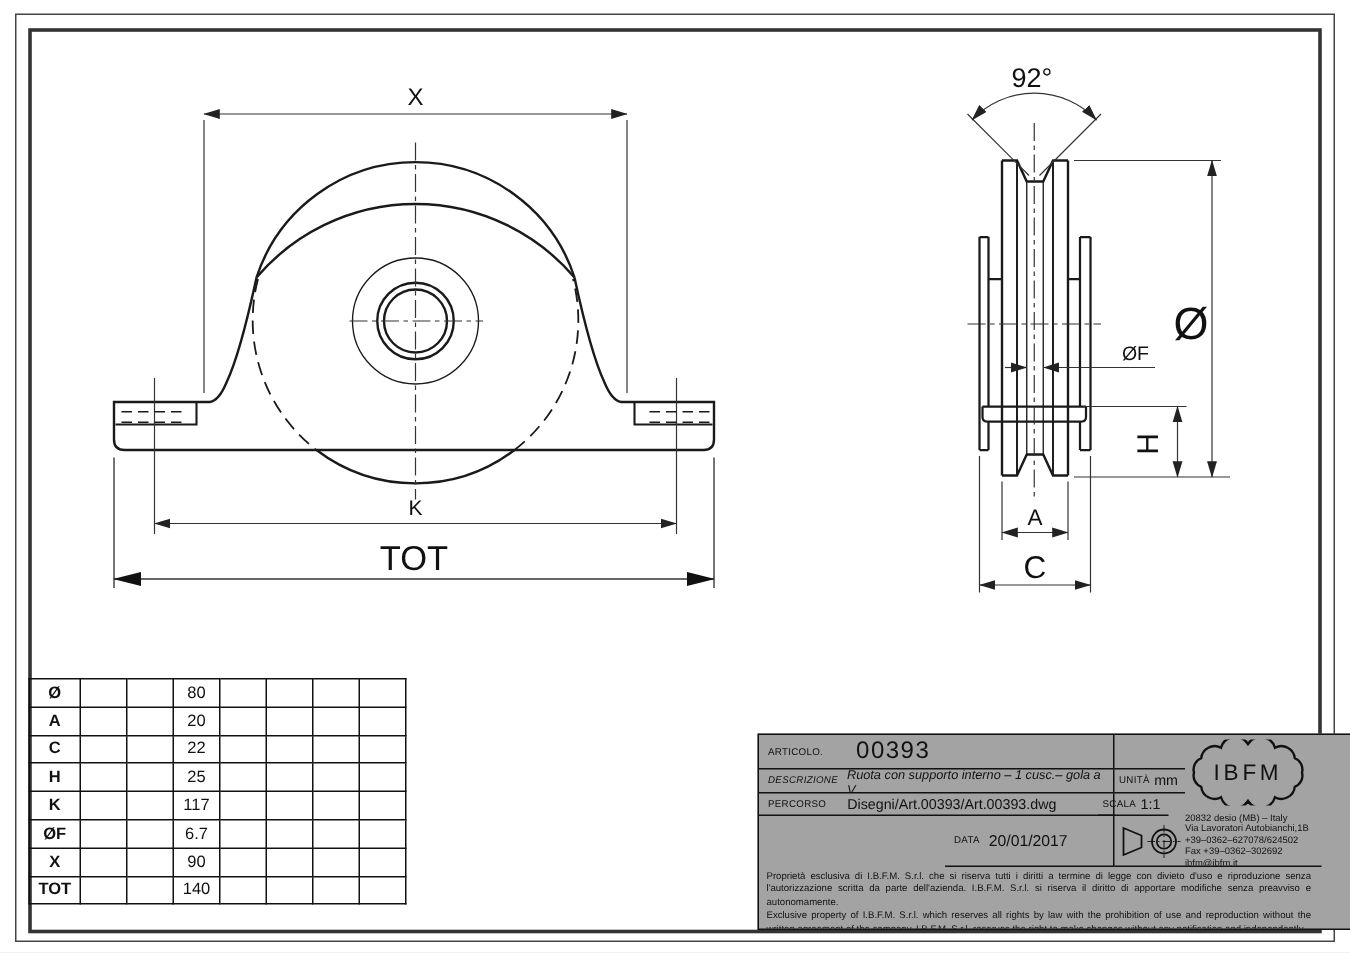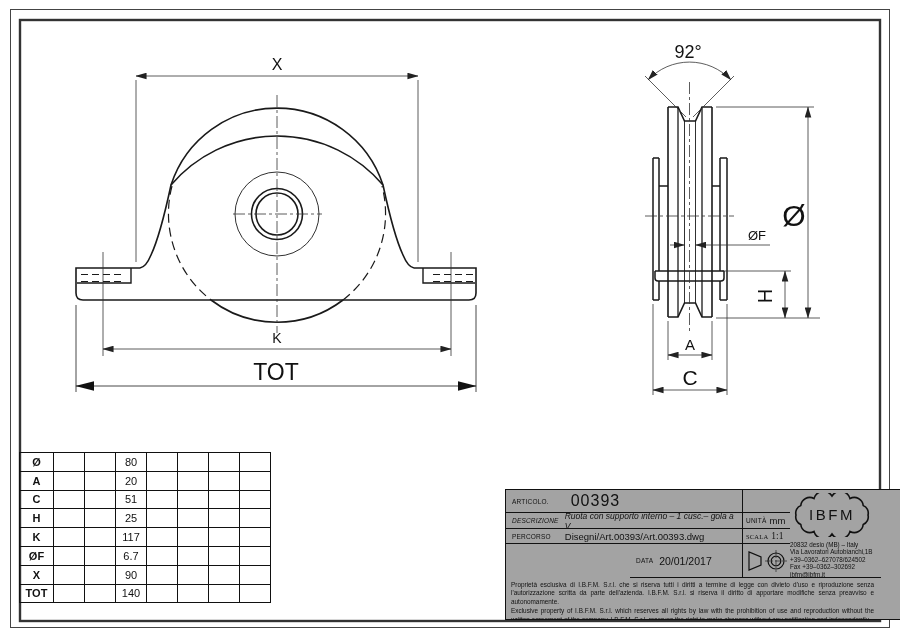--- a/index.html
+++ b/index.html
@@ -179,21 +179,21 @@
             <td>20</td>
             <td></td>
             <td></td>
             <td></td>
             <td></td>
           </tr>
           <tr>
             <td class="lbl">C</td>
             <td></td>
             <td></td>
-            <td>51</td>
+            <td>22</td>
             <td></td>
             <td></td>
             <td></td>
             <td></td>
           </tr>
           <tr>
             <td class="lbl">H</td>
             <td></td>
             <td></td>
             <td>25</td>
@@ -276,21 +276,21 @@
     </div>
   </div>
 
   <div class="cell" style="left:0;top:39px;width:237px;height:15px;">
     <div class="row-flex">
       <span class="tl">PERCORSO</span>
       <span class="val-md" style="margin-left:8px;">Disegni/Art.00393/Art.00393.dwg</span>
     </div>
   </div>
 
-  <div class="cell" style="left:237px;top:39px;width:47px;height:15px;border-right:none;font-family:Liberation Serif, serif;">
+  <div class="cell" style="left:226px;top:39px;width:47px;height:15px;border-right:none;">
     <div class="row-flex" style="gap:3px;padding:0 3px;">
       <span class="tl">SCALA</span>
       <span class="val-md">1:1</span>
     </div>
   </div>
 
 
   <div class="cell" style="left:124px;top:54px;width:113px;height:34px;">
     <div class="row-flex">
       <span class="tl">DATA</span>

